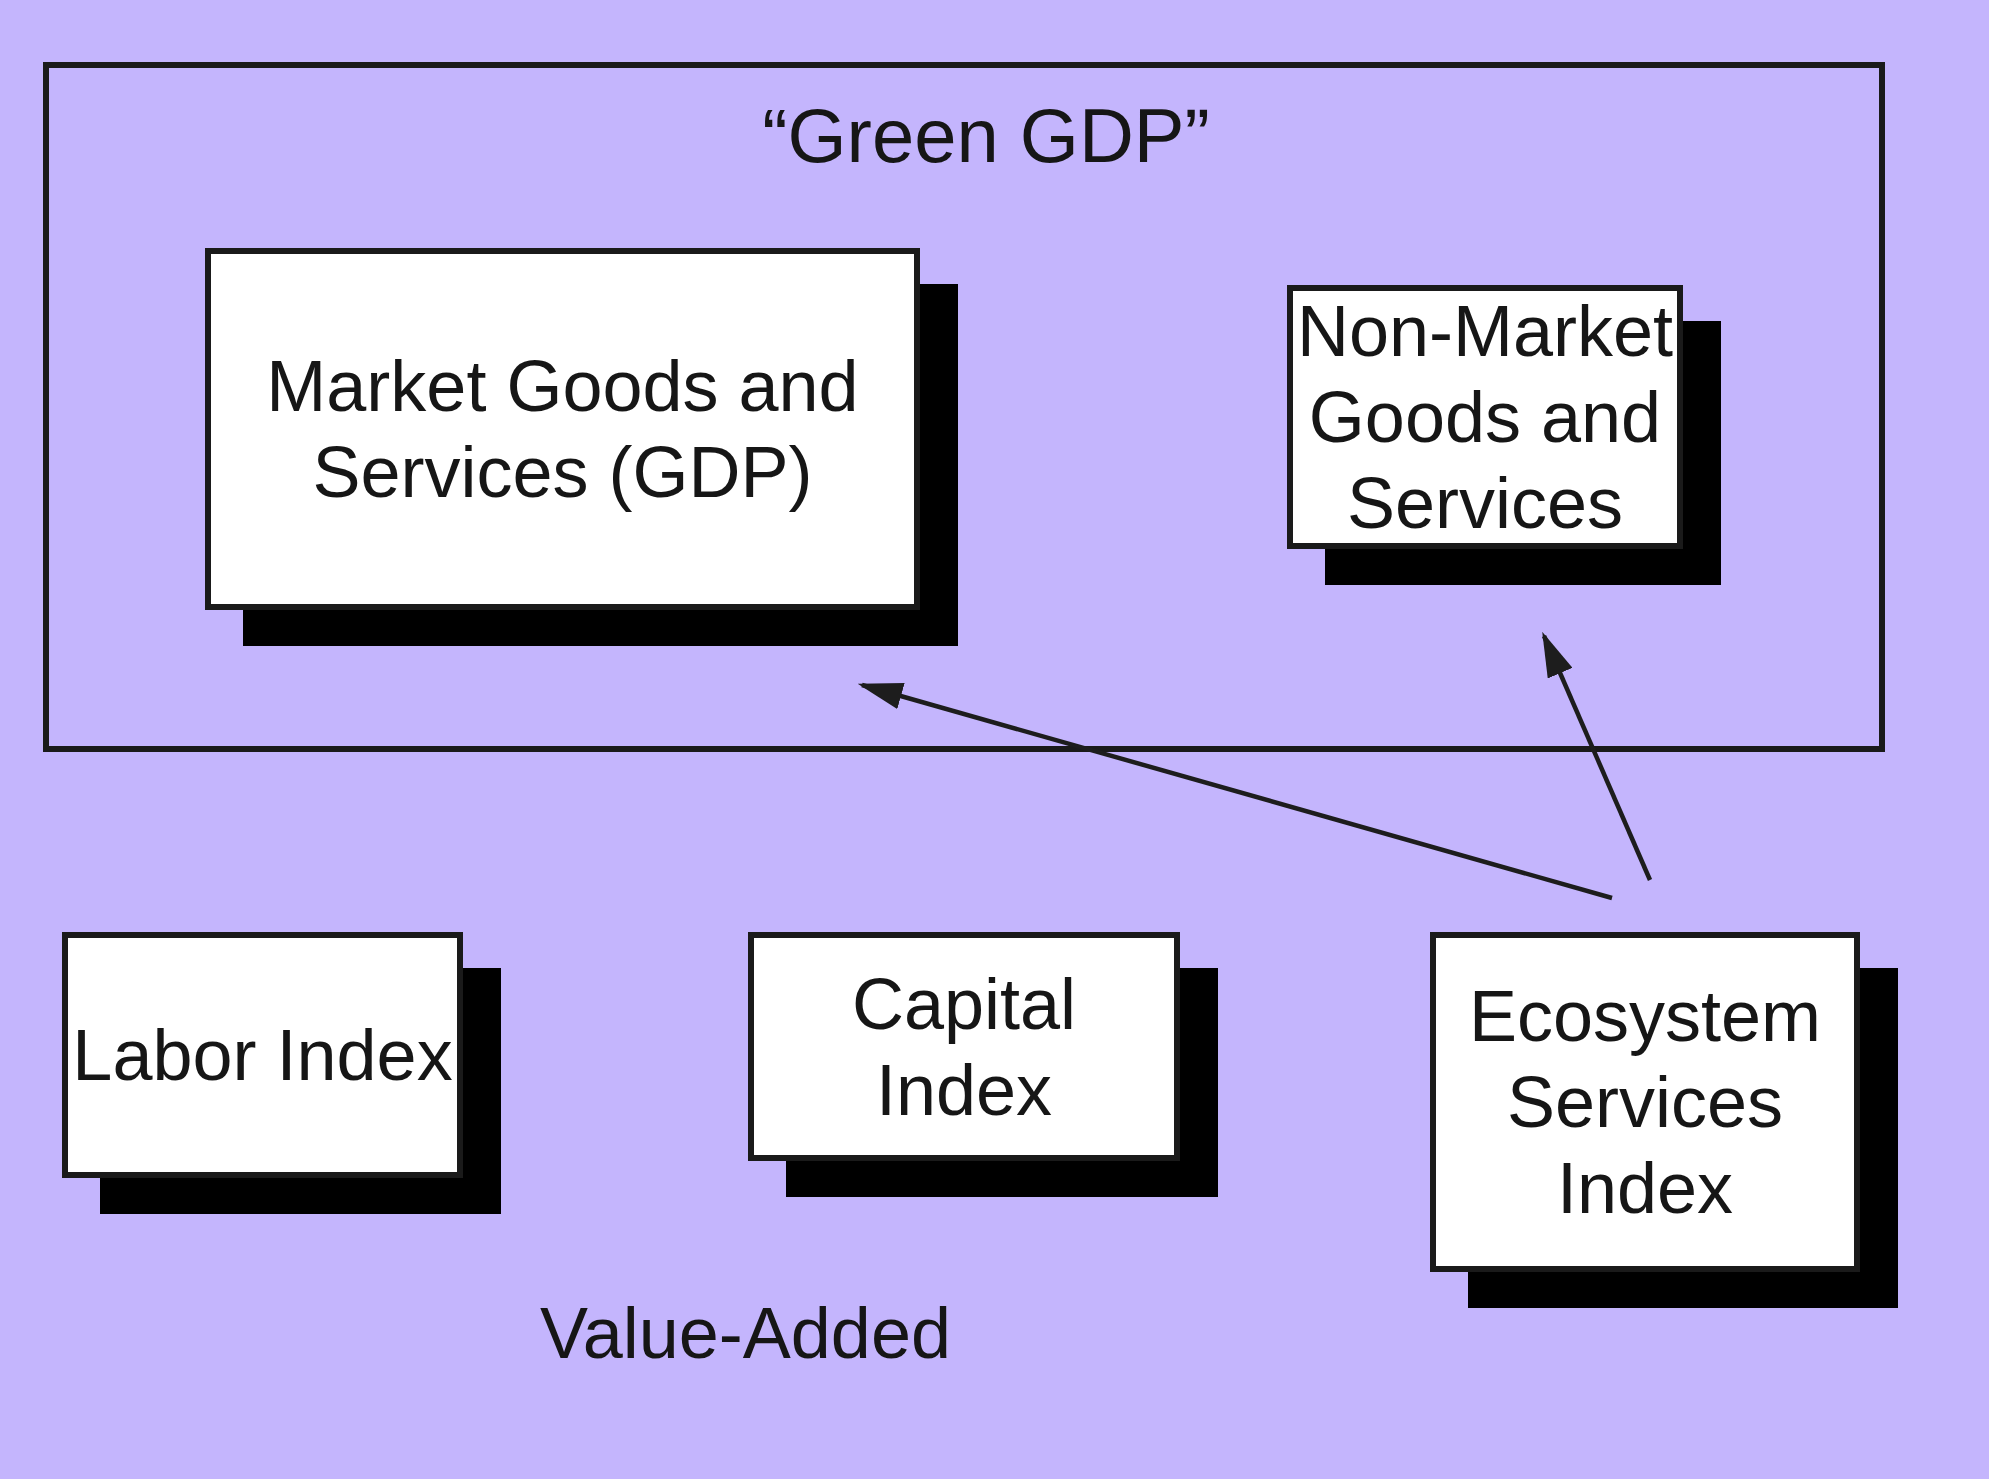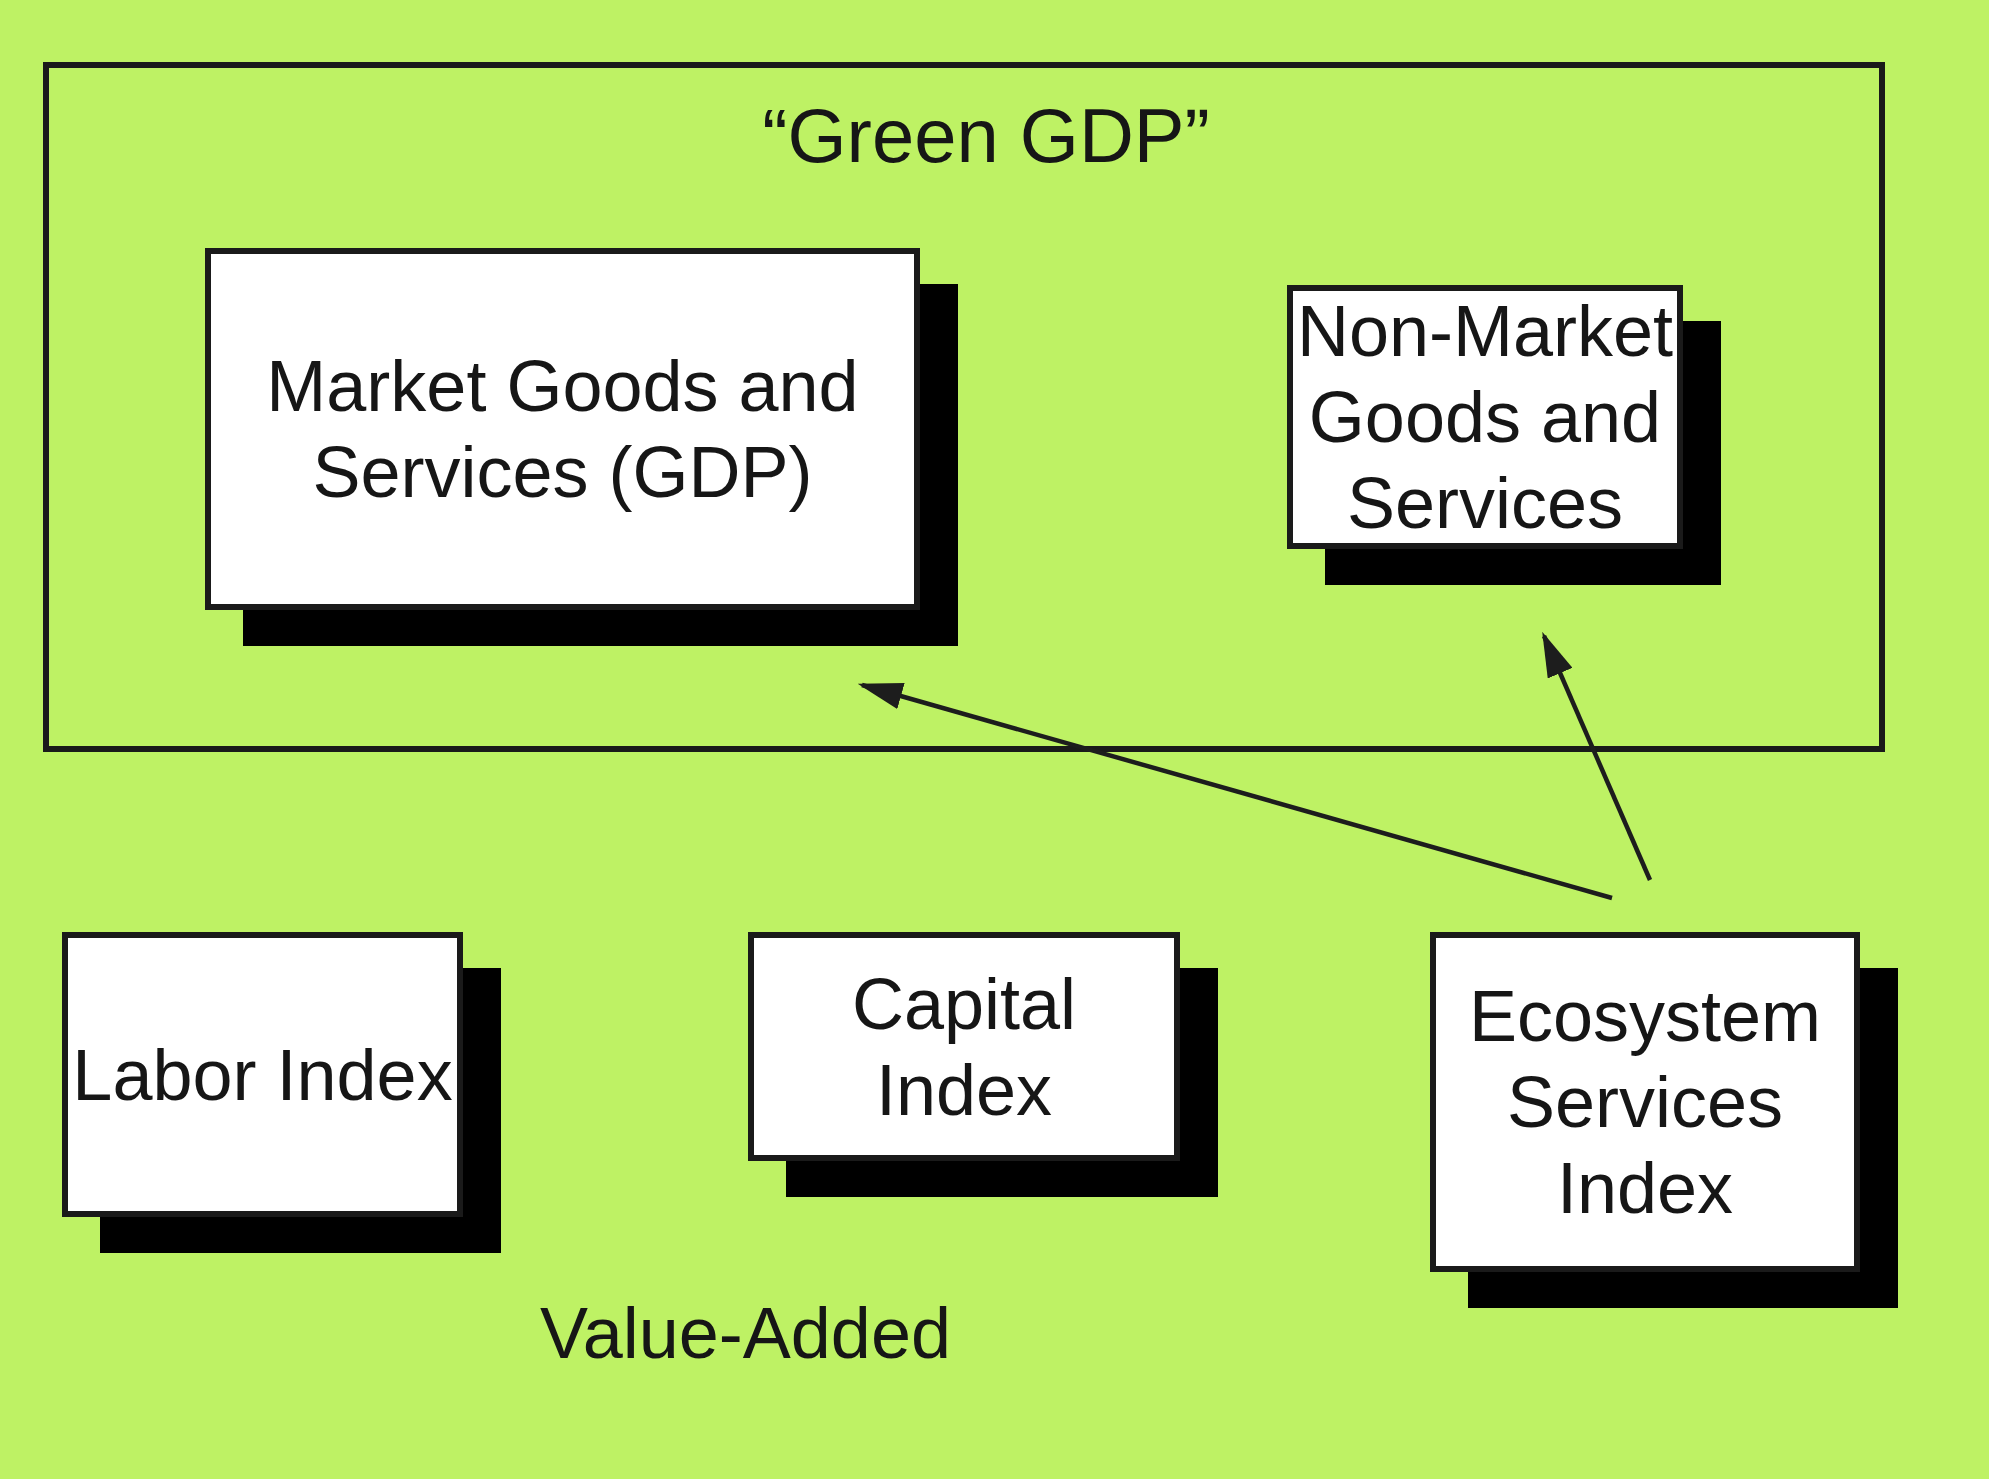--- a/index.html
+++ b/index.html
@@ -3,21 +3,21 @@
 <meta charset="utf-8">
 <style>
   * { margin: 0; padding: 0; box-sizing: border-box; }
   html, body { background: #ffffff; }
   body { font-family: "Liberation Sans", sans-serif; }
 
   .canvas {
     position: relative;
     width: 1989px;
     height: 1479px;
-    background: #bef264;
+    background: #c4b5fd;
     overflow: hidden;
     color: #161616;
   }
 
   
   .outer-box {
     position: absolute;
     left: 43px; top: 62px;
     width: 1842px; height: 690px;
     border: 6px solid #1a1a1a;
@@ -50,21 +50,21 @@
     line-height: 86px;
     color: #161616;
   }
   .node .tline { white-space: nowrap; }
 
   
   .node-market    { left: 156px; top: 180px; width: 715px; height: 362px; }
   .node-nonmarket { left: 1238px; top: 217px; width: 396px; height: 264px; }
 
   
-  .node-labor     { left: 62px;   top: 932px; width: 401px; height: 285px; }
+  .node-labor     { left: 62px;   top: 932px; width: 401px; height: 246px; }
   .node-capital   { left: 748px;  top: 932px; width: 432px; height: 229px; }
   .node-ecosystem { left: 1430px; top: 932px; width: 430px; height: 340px; }
 
   .caption {
     position: absolute;
     left: 540px; top: 1288px; width: 676px;
     text-align: left;
     font-size: 72px;
     line-height: 90px;
     color: #161616;

